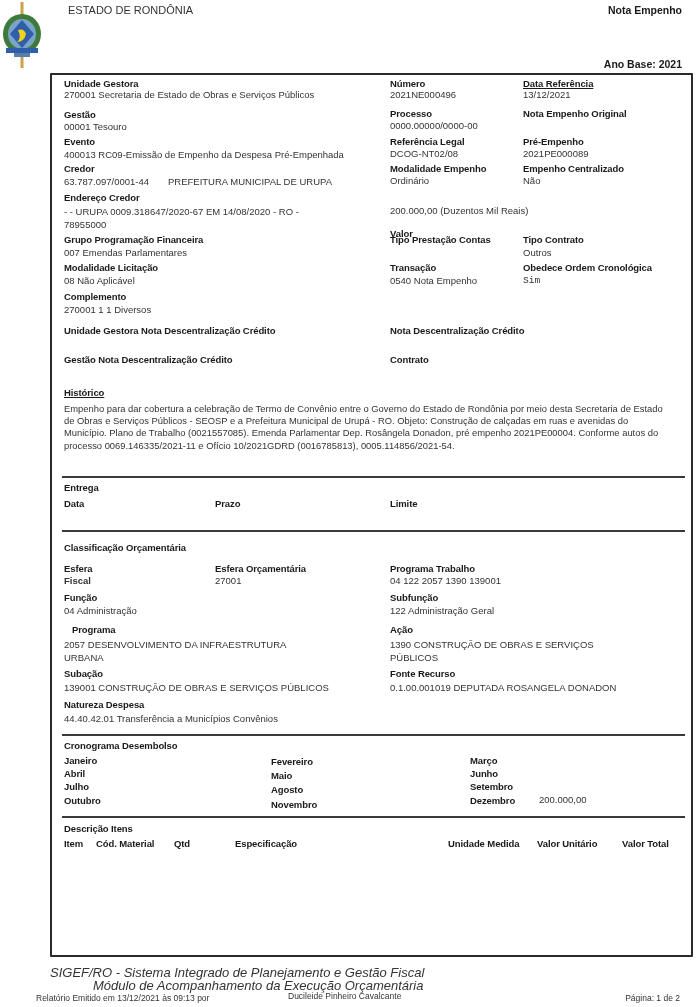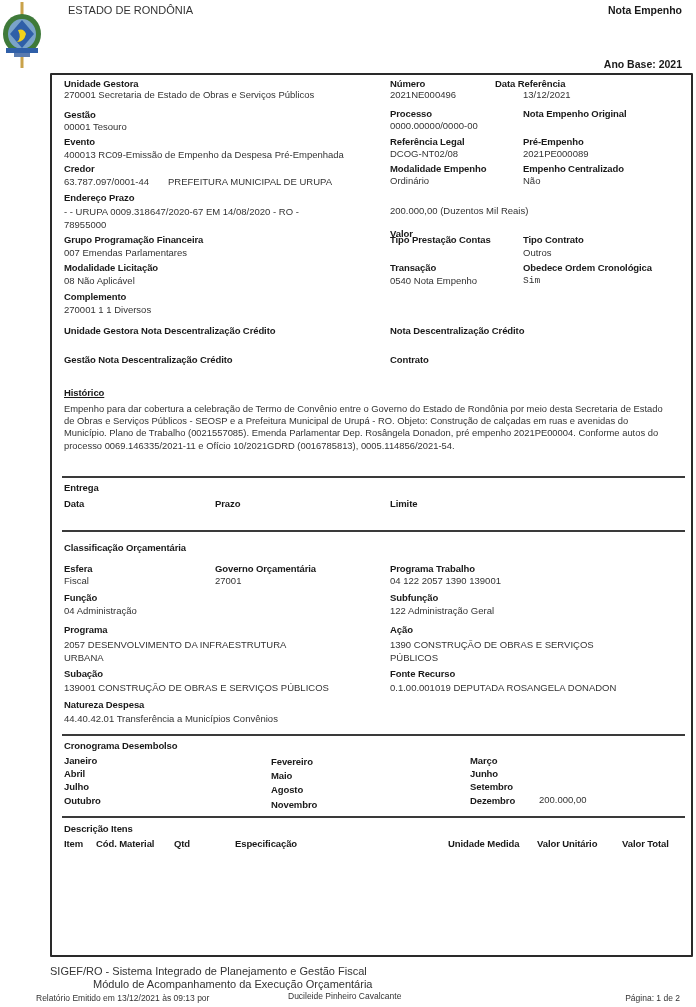--- a/index.html
+++ b/index.html
@@ -7,21 +7,21 @@
   body { position: relative; font-family: "Liberation Sans", sans-serif; color: #222; font-size: 9.5px; line-height: 1.2; }
   .abs { position: absolute; white-space: nowrap; }
   .lbl { font-weight: bold; color: #1a1a1a; font-family: "Liberation Sans", sans-serif; font-size: 9.5px; letter-spacing: -0.1px; }
   .val { color: #333; font-size: 9.5px; }
   .hdr-title { font-size: 11px; color: #333; }
   .hdr-right { font-size: 10.5px; font-weight: bold; color: #1a1a1a; }
   .frame { position: absolute; left: 50px; top: 73px; width: 643px; height: 884px; border: 2px solid #2a2a2a; border-radius: 1px; }
   .sep { position: absolute; left: 62px; width: 623px; height: 2px; background: #3a3a3a; }
   .hist { position: absolute; left: 64px; top: 403px; width: 600px; white-space: normal; line-height: 12.2px; color: #333; font-size: 9.4px; }
   .logo { position: absolute; left: 0; top: 0; width: 44px; height: 70px; }
-  .footer { font-size: 11px; color: #333; }
+  .footer { font-size: 13px; color: #333; font-style: italic; }
   .footer-small { font-size: 8.5px; color: #333; }
 </style>
 </head>
 <body>
 
 <svg class="logo" viewBox="0 0 44 70">
   <rect x="20.5" y="2" width="3" height="66" fill="#c9a24a"></rect>
   <ellipse cx="22" cy="34" rx="19" ry="20" fill="#3f7a3a"></ellipse>
   <ellipse cx="22" cy="34" rx="14" ry="15" fill="#7aa3c9"></ellipse>
   <polygon points="22,20 34,34 22,48 10,34" fill="#2f5fa8"></polygon>
@@ -32,21 +32,21 @@
 <div class="abs hdr-title" style="left:68px; top:4px;">ESTADO DE RONDÔNIA</div>
 <div class="abs hdr-right" style="right:14px; top:4px;">Nota Empenho</div>
 <div class="abs hdr-right" style="right:14px; top:58px;">Ano Base: 2021</div>
 
 <div class="frame"></div>
 
 <div class="abs lbl" style="left:64px; top:78px;">Unidade Gestora</div>
 <div class="abs val" style="left:64px; top:89px;">270001  Secretaria de Estado de Obras e Serviços Públicos</div>
 <div class="abs lbl" style="left:390px; top:78px;">Número</div>
 <div class="abs val" style="left:390px; top:89px;">2021NE000496</div>
-<div class="abs lbl" style="left:495px; top:78px;">Data Referência</div>
+<div class="abs lbl" style="left:523px; top:78px;text-decoration:underline;">Data Referência</div>
 <div class="abs val" style="left:523px; top:89px;">13/12/2021</div>
 
 <div class="abs lbl" style="left:64px; top:109px;">Gestão</div>
 <div class="abs val" style="left:64px; top:121px;">00001 Tesouro</div>
 <div class="abs lbl" style="left:390px; top:108px;">Processo</div>
 <div class="abs val" style="left:390px; top:120px;">0000.00000/0000-00</div>
 <div class="abs lbl" style="left:523px; top:108px;">Nota Empenho Original</div>
 
 <div class="abs lbl" style="left:64px; top:136px;">Evento</div>
 <div class="abs val" style="left:64px; top:149px;">400013  RC09-Emissão de Empenho da Despesa Pré-Empenhada</div>
@@ -56,21 +56,21 @@
 <div class="abs val" style="left:523px; top:148px;">2021PE000089</div>
 
 <div class="abs lbl" style="left:64px; top:163px;">Credor</div>
 <div class="abs val" style="left:64px; top:176px;">63.787.097/0001-44</div>
 <div class="abs val" style="left:168px; top:176px;">PREFEITURA MUNICIPAL DE URUPA</div>
 <div class="abs lbl" style="left:390px; top:163px;">Modalidade Empenho</div>
 <div class="abs val" style="left:390px; top:175px;">Ordinário</div>
 <div class="abs lbl" style="left:523px; top:163px;">Empenho Centralizado</div>
 <div class="abs val" style="left:523px; top:175px;">Não</div>
 
-<div class="abs lbl" style="left:64px; top:192px;">Endereço Prazo</div>
+<div class="abs lbl" style="left:64px; top:192px;">Endereço Credor</div>
 <div class="abs val" style="left:64px; top:206px;">  -  - URUPA  0009.318647/2020-67 EM 14/08/2020 - RO -</div>
 <div class="abs val" style="left:64px; top:219px;">78955000</div>
 <div class="abs lbl" style="left:390px; top:192px;margin-top:36px;">Valor</div>
 <div class="abs val" style="left:390px; top:205px;">200.000,00  (Duzentos Mil Reais)</div>
 
 <div class="abs lbl" style="left:64px; top:234px;">Grupo Programação Financeira</div>
 <div class="abs val" style="left:64px; top:247px;">007  Emendas Parlamentares</div>
 <div class="abs lbl" style="left:390px; top:234px;">Tipo Prestação Contas</div>
 <div class="abs lbl" style="left:523px; top:234px;">Tipo Contrato</div>
 <div class="abs val" style="left:523px; top:247px;">Outros</div>
@@ -98,32 +98,32 @@
 <div class="abs lbl" style="left:64px; top:482px;">Entrega</div>
 <div class="abs lbl" style="left:64px; top:498px;">Data</div>
 <div class="abs lbl" style="left:215px; top:498px;">Prazo</div>
 <div class="abs lbl" style="left:390px; top:498px;">Limite</div>
 
 <div class="sep" style="top:530px;"></div>
 
 <div class="abs lbl" style="left:64px; top:542px;">Classificação Orçamentária</div>
 
 <div class="abs lbl" style="left:64px; top:563px;">Esfera</div>
-<div class="abs val" style="left:64px; top:575px;">Fiscal</div>
-<div class="abs lbl" style="left:215px; top:563px;">Governo Orçamentária</div>
+<div class="abs val" style="left:64px; top:575px;font-weight:bold;">Fiscal</div>
+<div class="abs lbl" style="left:215px; top:563px;">Esfera Orçamentária</div>
 <div class="abs val" style="left:215px; top:575px;">27001</div>
 <div class="abs lbl" style="left:390px; top:563px;">Programa Trabalho</div>
 <div class="abs val" style="left:390px; top:575px;">04 122 2057 1390 139001</div>
 
 <div class="abs lbl" style="left:64px; top:592px;">Função</div>
 <div class="abs val" style="left:64px; top:605px;">04 Administração</div>
 <div class="abs lbl" style="left:390px; top:592px;">Subfunção</div>
 <div class="abs val" style="left:390px; top:605px;">122 Administração Geral</div>
 
-<div class="abs lbl" style="left:64px; top:624px;">Programa</div>
+<div class="abs lbl" style="left:72px; top:624px;">Programa</div>
 <div class="abs val" style="left:64px; top:639px;">2057 DESENVOLVIMENTO DA INFRAESTRUTURA</div>
 <div class="abs val" style="left:64px; top:652px;">URBANA</div>
 <div class="abs lbl" style="left:390px; top:624px;">Ação</div>
 <div class="abs val" style="left:390px; top:639px;">1390 CONSTRUÇÃO DE OBRAS E SERVIÇOS</div>
 <div class="abs val" style="left:390px; top:652px;">PÚBLICOS</div>
 
 <div class="abs lbl" style="left:64px; top:668px;">Subação</div>
 <div class="abs val" style="left:64px; top:682px;">139001 CONSTRUÇÃO DE OBRAS E SERVIÇOS PÚBLICOS</div>
 <div class="abs lbl" style="left:390px; top:668px;">Fonte Recurso</div>
 <div class="abs val" style="left:390px; top:682px;">0.1.00.001019 DEPUTADA ROSANGELA DONADON</div>

